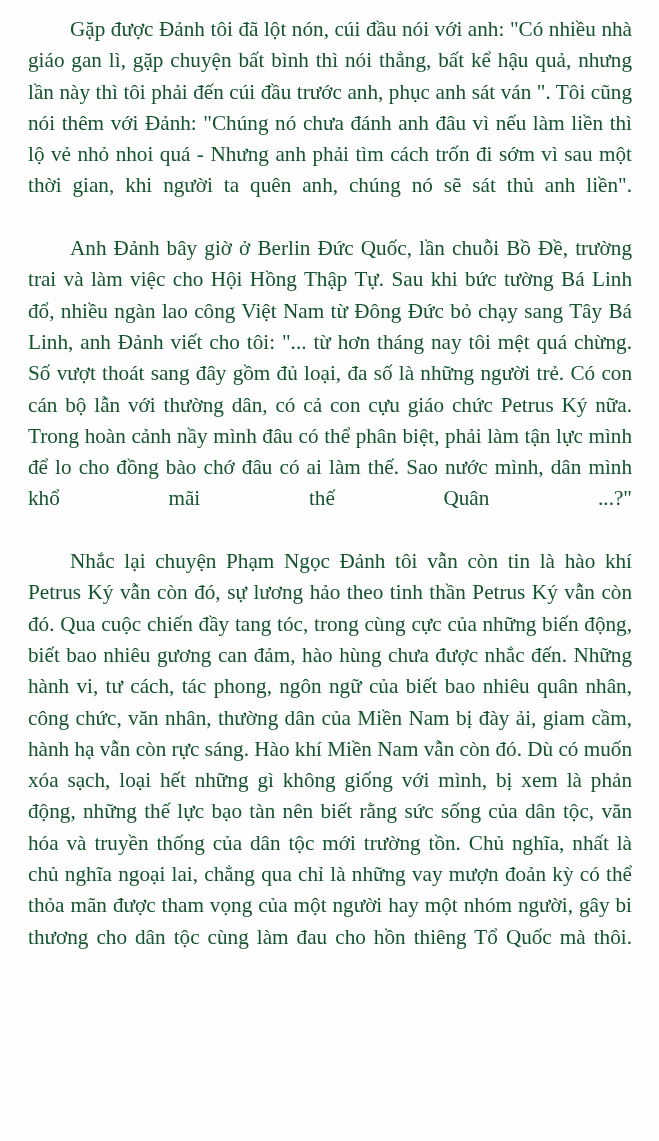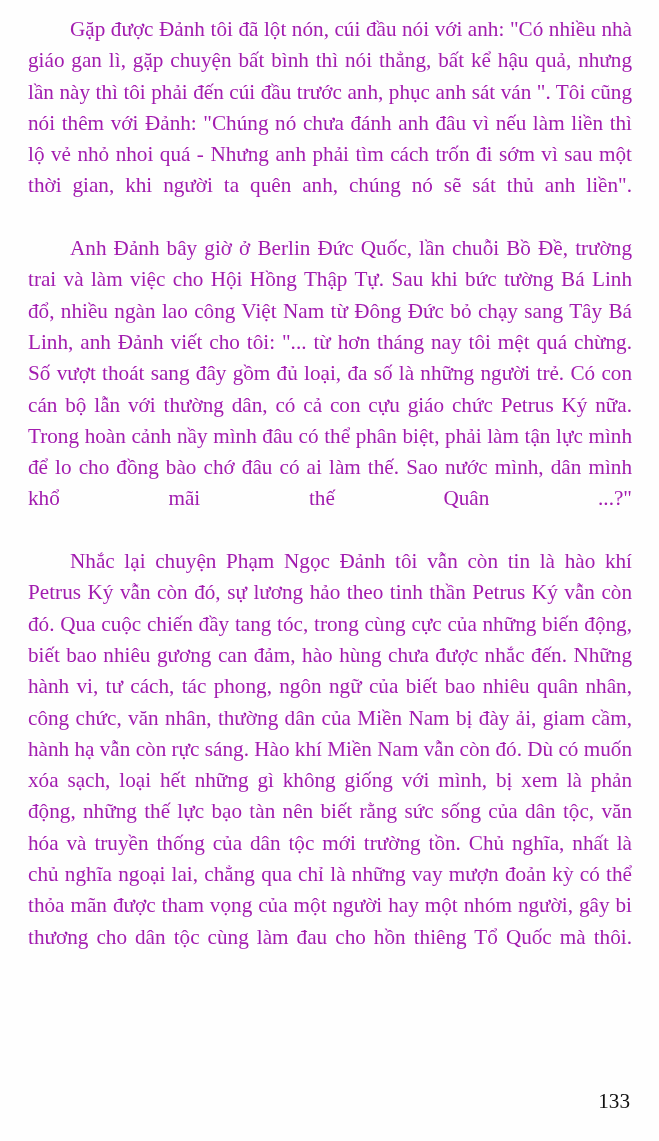--- a/index.html
+++ b/index.html
@@ -19,21 +19,21 @@
     position: absolute;
     left: 28px;
     top: 14px;
     width: 604px;
   }
   .para {
     margin: 0;
     font-family: "Liberation Serif", "DejaVu Serif", serif;
     font-size: 21.2px;
     line-height: 31.3px;
-    color: #a21caf;
+    color: #14532d;
     text-align: justify;
     text-justify: inter-word;
     text-indent: 42px;
     -webkit-font-smoothing: none;
     hyphens: none;
   }
   .para::after {
     content: "";
     display: inline-block;
     width: 100%;
@@ -57,15 +57,14 @@
 <body>
 
 <div class="page">
 
   <div class="textblock">
     <p class="para">Gặp được Đảnh tôi đã lột nón, cúi đầu nói với anh: "Có nhiều nhà giáo gan lì, gặp chuyện bất bình thì nói thẳng, bất kể hậu quả, nhưng lần này thì tôi phải đến cúi đầu trước anh, phục anh sát ván ". Tôi cũng nói thêm với Đảnh: "Chúng nó chưa đánh anh đâu vì nếu làm liền thì lộ vẻ nhỏ nhoi quá - Nhưng anh phải tìm cách trốn đi sớm vì sau một thời gian, khi người ta quên anh, chúng nó sẽ sát thủ anh liền".</p>
     <p class="para">Anh Đảnh bây giờ ở Berlin Đức Quốc, lần chuỗi Bồ Đề, trường trai và làm việc cho Hội Hồng Thập Tự. Sau khi bức tường Bá Linh đổ, nhiều ngàn lao công Việt Nam từ Đông Đức bỏ chạy sang Tây Bá Linh, anh Đảnh viết cho tôi: "... từ hơn tháng nay tôi mệt quá chừng. Số vượt thoát sang đây gồm đủ loại, đa số là những người trẻ. Có con cán bộ lẫn với thường dân, có cả con cựu giáo chức Petrus Ký nữa. Trong hoàn cảnh nầy mình đâu có thể phân biệt, phải làm tận lực mình để lo cho đồng bào chớ đâu có ai làm thế. Sao nước mình, dân mình khổ mãi thế Quân ...?"</p>
     <p class="para">Nhắc lại chuyện Phạm Ngọc Đảnh tôi vẫn còn tin là hào khí Petrus Ký vẫn còn đó, sự lương hảo theo tinh thần Petrus Ký vẫn còn đó. Qua cuộc chiến đầy tang tóc, trong cùng cực của những biến động, biết bao nhiêu gương can đảm, hào hùng chưa được nhắc đến. Những hành vi, tư cách, tác phong, ngôn ngữ của biết bao nhiêu quân nhân, công chức, văn nhân, thường dân của Miền Nam bị đày ải, giam cầm, hành hạ vẫn còn rực sáng. Hào khí Miền Nam vẫn còn đó. Dù có muốn xóa sạch, loại hết những gì không giống với mình, bị xem là phản động, những thế lực bạo tàn nên biết rằng sức sống của dân tộc, văn hóa và truyền thống của dân tộc mới trường tồn. Chủ nghĩa, nhất là chủ nghĩa ngoại lai, chẳng qua chỉ là những vay mượn đoản kỳ có thể thỏa mãn được tham vọng của một người hay một nhóm người, gây bi thương cho dân tộc cùng làm đau cho hồn thiêng Tổ Quốc mà thôi.</p>
   </div>
 
-  <div class="pagenum">133</div>
 
 </div>
 
 </body></html>

